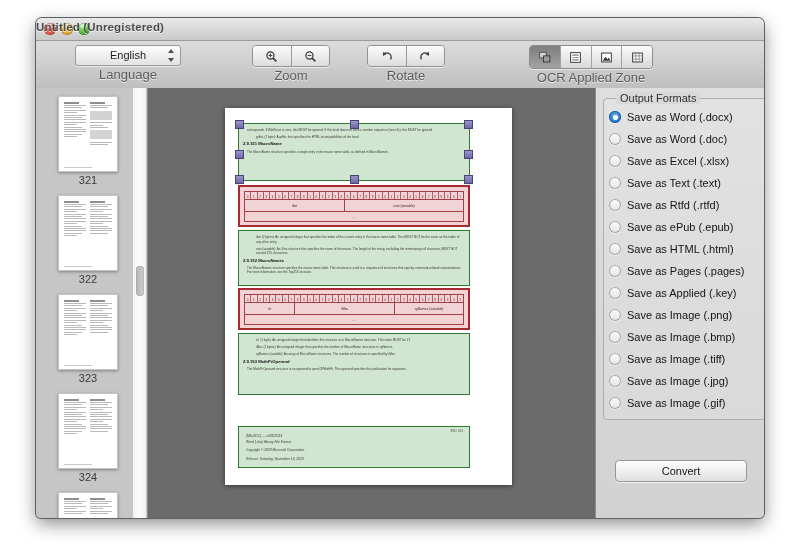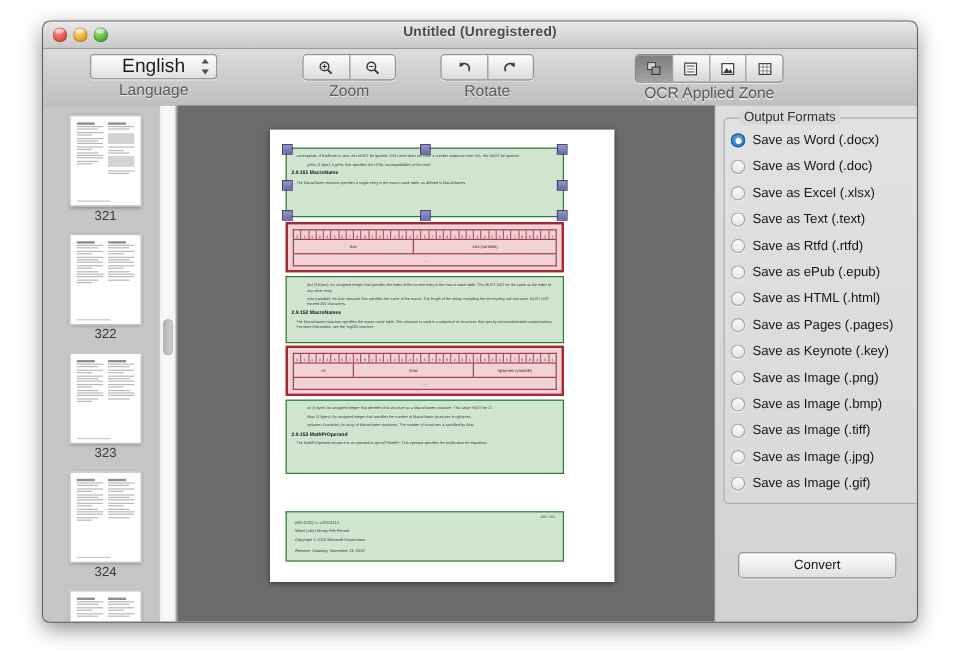--- a/index.html
+++ b/index.html
@@ -20,21 +20,21 @@
     box-shadow:0 0 0 1px #5f5f5f, 0 6px 18px rgba(0,0,0,.45);
     overflow:hidden;
   }
   
   #titlebar{
     position:relative;height:22px;
     background:linear-gradient(#e9e9e9,#c9c9c9);
     border-bottom:1px solid #9b9b9b;
   }
   #title{
-    position:absolute;left:0;right:0;top:3px;text-align:center;
+    position:absolute;left:0;right:0;top:3px;text-align:left;
     font-size:11.5px;font-weight:bold;color:#4a4a4a;
     letter-spacing:.15px;
     text-shadow:0 1px 0 rgba(255,255,255,.7);
   }
   .lights{position:absolute;left:8px;top:5px;display:flex;gap:5px;}
   .light{width:12px;height:12px;border-radius:50%;position:relative;
          box-shadow:inset 0 0 0 .5px rgba(0,0,0,.35),inset 0 1px 1px rgba(255,255,255,.55);}
   .light.close{background:radial-gradient(circle at 35% 30%,#ff8b7f,#d4463a 75%);}
   .light.min{background:radial-gradient(circle at 35% 30%,#ffd97d,#d99a1a 75%);}
   .light.max{background:radial-gradient(circle at 35% 30%,#9ced7c,#3ea32a 75%);}
@@ -52,21 +52,21 @@
            text-shadow:0 1px 0 rgba(255,255,255,.65);}
 
   
   #lang-group{left:30px;width:124px;}
   .popup{
     height:19px;width:104px;margin:0 auto;
     background:linear-gradient(#fdfdfd,#e2e2e2);
     border:1px solid #9a9a9a;border-radius:3px;
     box-shadow:0 1px 0 rgba(255,255,255,.6);
     position:relative;
-    font-size:16px;color:#1d1d1d;
+    font-size:11px;color:#1d1d1d;
     line-height:19px;text-align:center;
   }
   .popup .arrows{
     position:absolute;right:6px;top:3px;width:7px;height:13px;
     display:flex;flex-direction:column;align-items:center;justify-content:space-between;
   }
   .popup .arrows i{display:block;width:0;height:0;border-left:3.5px solid transparent;
     border-right:3.5px solid transparent;}
   .popup .arrows i.up{border-bottom:4px solid #4d4d4d;}
   .popup .arrows i.dn{border-top:4px solid #4d4d4d;}
@@ -710,21 +710,21 @@
               <div class="radio">
                 <span class="rdot"></span>
                 <span class="rlabel">Save as HTML (.html)</span>
               </div>
               <div class="radio">
                 <span class="rdot"></span>
                 <span class="rlabel">Save as Pages (.pages)</span>
               </div>
               <div class="radio">
                 <span class="rdot"></span>
-                <span class="rlabel">Save as Keynote (.key)</span>
+                <span class="rlabel">Save as Applied (.key)</span>
               </div>
               <div class="radio">
                 <span class="rdot"></span>
                 <span class="rlabel">Save as Image (.png)</span>
               </div>
               <div class="radio">
                 <span class="rdot"></span>
                 <span class="rlabel">Save as Image (.bmp)</span>
               </div>
               <div class="radio">

